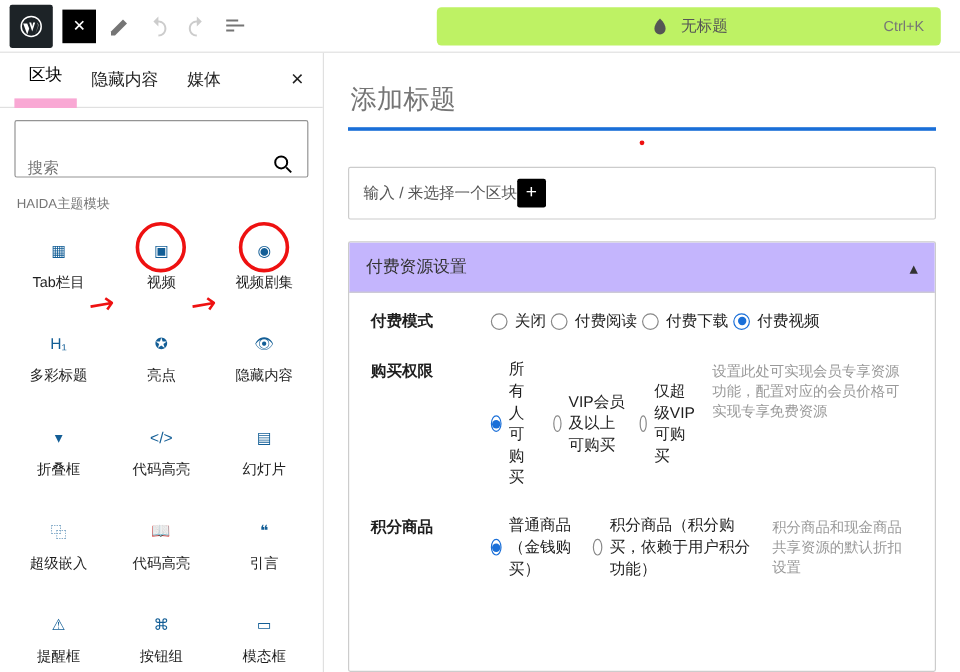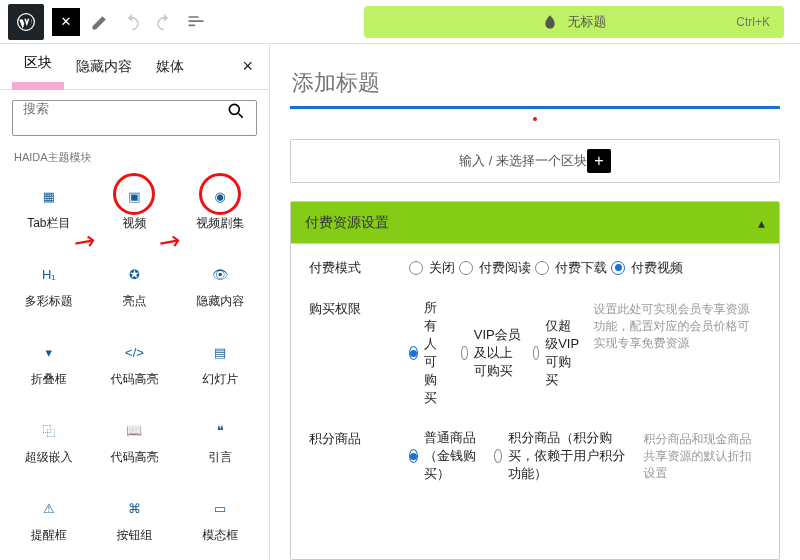--- a/index.html
+++ b/index.html
@@ -10,39 +10,39 @@
 .tb-icon{width:24px;height:24px;display:flex;align-items:center;justify-content:center;color:#757575;cursor:pointer}
 .title-pill{margin-left:auto;margin-right:8px;height:32px;background:#bef264;border-radius:4px;display:flex;align-items:center;padding:0 14px;gap:10px;flex:0 0 420px;justify-content:center;position:relative;color:#555}
 .title-pill .kbd{position:absolute;right:14px;color:#757575;font-size:12px}
 .layout{display:flex;height:516px}
 .sidebar{width:270px;border-right:1px solid #e0e0e0;display:flex;flex-direction:column;position:relative}
 .tabs{display:flex;align-items:center;padding:0 12px;height:46px;border-bottom:1px solid #e0e0e0}
 .tab{padding:0 12px;height:46px;display:flex;align-items:center;font-size:14px;color:#1e1e1e;cursor:pointer}
 .tab.active{border-bottom:8px solid #f9a8d4;color:#000;font-weight:500}
 .tab-close{margin-left:auto;font-size:18px;cursor:pointer;padding:4px}
 .search-wrap{padding:10px 12px}
-.search{height:36px;border:1px solid #949494;border-radius:2px;display:flex;align-items:flex-start;padding:0 10px}
+.search{height:48px;border:1px solid #949494;border-radius:2px;display:flex;align-items:flex-end;padding:0 10px}
 .search input{border:none;outline:none;flex:1;font-size:13px;background:transparent}
 .cat-label{padding:4px 14px 8px;font-size:11px;color:#757575}
 .grid{display:grid;grid-template-columns:repeat(3,1fr);padding:0 6px 6px;row-gap:8px}
 .gitem{display:flex;flex-direction:column;align-items:center;justify-content:center;height:70px;cursor:pointer;position:relative}
 .gicon{width:24px;height:24px;display:flex;align-items:center;justify-content:center;color:#135e96;margin-bottom:6px}
 .glabel{font-size:12px;color:#1e1e1e}
 .circle{position:absolute;width:42px;height:42px;border:3px solid #e11;border-radius:50%;top:0px}
 .arrow{position:absolute;color:#e11;font-size:26px;left:-18px;bottom:-14px;transform:rotate(35deg)}
 .canvas{flex:1;padding:20px 20px 0 20px;display:flex;flex-direction:column;gap:18px;overflow:hidden}
 .title-input{font-size:22px;color:#757575;border-bottom:3px solid #1a6fd8;padding:4px 2px 8px}
 .dot{width:4px;height:4px;background:#e11;border-radius:50%;align-self:center;margin-top:-10px}
-.block-prompt{border:1px solid #ccc;border-radius:2px;height:44px;display:flex;align-items:center;padding:0 12px;color:#555;justify-content:center}
+.block-prompt{border:1px solid #ccc;border-radius:2px;height:44px;display:flex;align-items:center;padding:0 12px;color:#555;justify-content:flex-start}
 .add-btn{width:24px;height:24px;background:#000;color:#fff;display:flex;align-items:center;justify-content:center;border-radius:2px;font-size:16px}
 .panel{border:1px solid #ccc;border-radius:2px;flex:1;display:flex;flex-direction:column;overflow:hidden}
-.panel-h{height:42px;background:#84cc16;border-bottom:1px solid #ccc;display:flex;align-items:center;padding:0 14px;font-size:14px;justify-content:space-between;color:#333}
+.panel-h{height:42px;background:#c4b5fd;border-bottom:1px solid #ccc;display:flex;align-items:center;padding:0 14px;font-size:14px;justify-content:space-between;color:#333}
 .panel-body{padding:14px 18px;display:flex;flex-direction:column;gap:22px;overflow:auto}
 .row{display:flex;gap:28px}
-.row-label{width:72px;font-size:13px;color:#1e1e1e;font-weight:400;padding-top:1px}
+.row-label{width:72px;font-size:13px;color:#1e1e1e;font-weight:700;padding-top:1px}
 .opts{display:flex;flex-direction:row;gap:12px;flex:1}
 .opts.horiz{flex-direction:row;gap:4px;flex-wrap:wrap}
 .radio{display:flex;align-items:center;gap:6px;font-size:13px;cursor:pointer}
 .rdot{width:14px;height:14px;border:1.5px solid #888;border-radius:50%;display:inline-flex;align-items:center;justify-content:center}
 .rdot.on{border-color:#1a6fd8}
 .rdot.on::after{content:"";width:7px;height:7px;background:#1a6fd8;border-radius:50%}
 .hint{font-size:12px;color:#999;margin-top:2px}
 svg{width:20px;height:20px;fill:currentColor}
 </style>
 </head>

